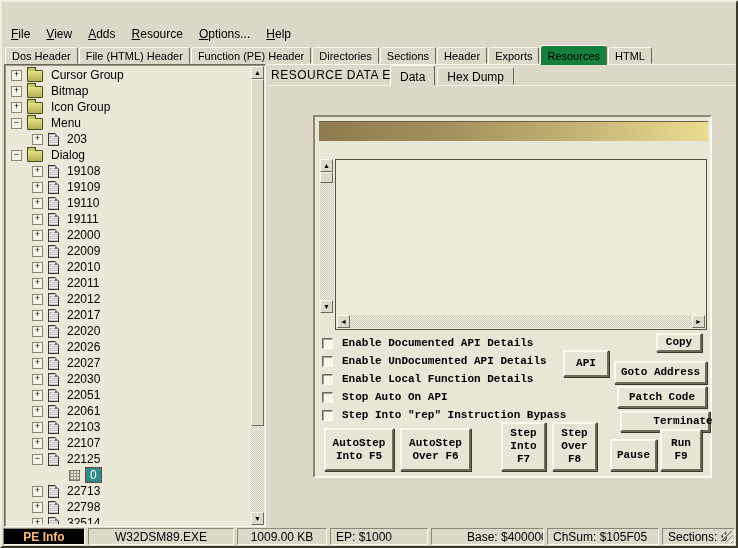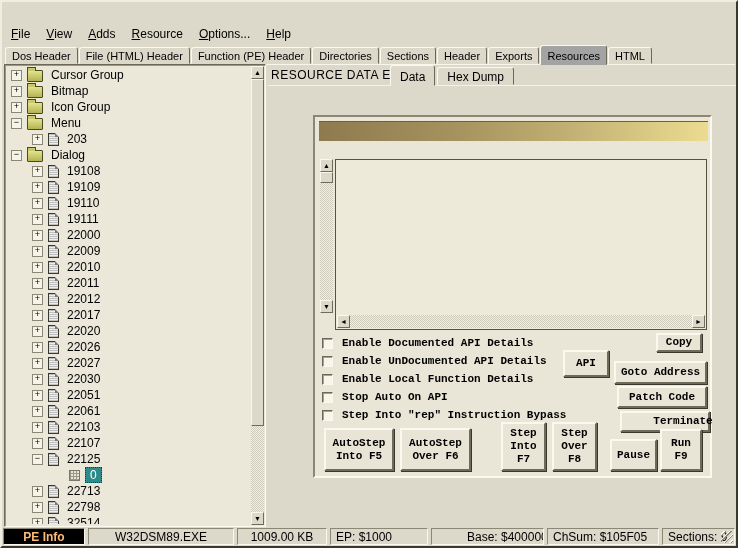--- a/index.html
+++ b/index.html
@@ -24,21 +24,21 @@
 
   
   .menubar{position:absolute;left:1px;top:22px;width:732px;height:19px;display:flex;align-items:center;}
   .menu-item{padding:2px 8px;white-space:nowrap;}
   .menu-item u{text-decoration:underline;}
 
   
   .tabstrip{position:absolute;left:3px;top:42px;width:730px;height:20px;display:flex;align-items:flex-end;}
   .tab{height:17px;padding:2px 6px;border:1px solid;border-color:#fbf8ee #6b6857 transparent #fbf8ee;
     border-radius:3px 3px 0 0;margin-right:1px;white-space:nowrap;font-size:11px;}
-  .tab.sel{height:20px;padding-top:4px;background:#a3a3a3;position:relative;z-index:2;margin-bottom:-1px;}
+  .tab.sel{height:20px;padding-top:4px;background:#15803d;position:relative;z-index:2;margin-bottom:-1px;}
   .page{position:absolute;left:1px;top:62px;width:732px;height:465px;border-top:1px solid #f8f5ea;background:#dcd8ca;}
 
   
   .tree-panel{position:absolute;left:2px;top:62px;width:262px;height:463px;background:#ebe8da;
     border:1px solid;border-color:#6b6857 #fbf8ee #fbf8ee #6b6857;box-shadow:inset 1px 1px 0 #9a978a;}
   .tree-scroll{position:absolute;left:2px;top:2px;right:15px;bottom:2px;overflow:hidden;}
   .tree-row{display:flex;align-items:center;height:16px;white-space:nowrap;}
   .indent{flex:none;}
   .expander{flex:none;width:11px;height:11px;border:1px solid #8a8776;background:#f6f3e8;
     font:9px/9px "Liberation Mono",monospace;text-align:center;margin-right:5px;}

